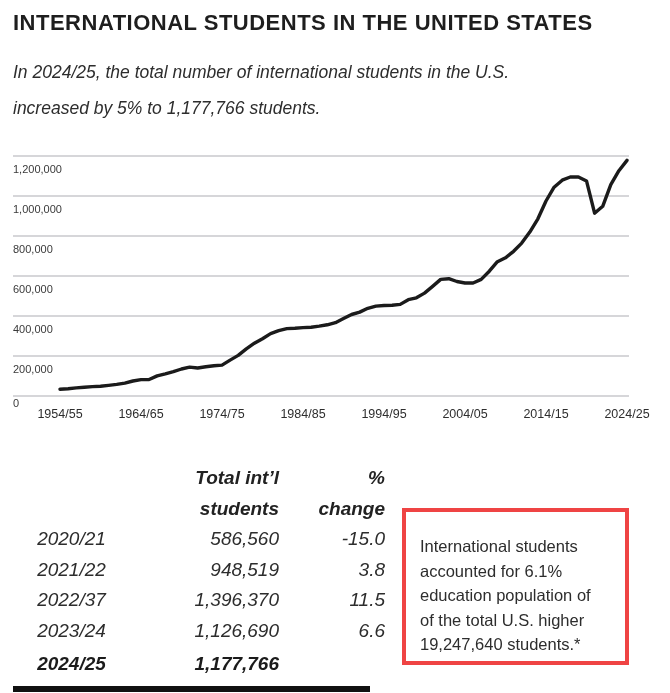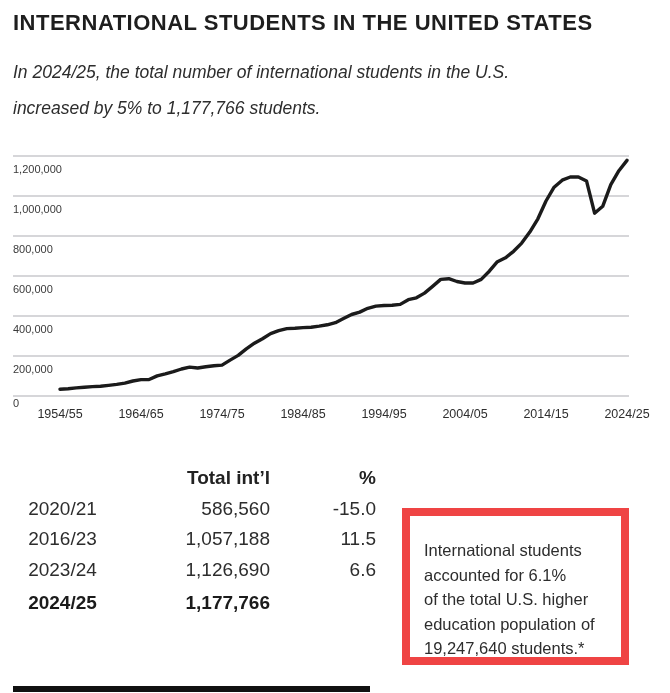--- a/index.html
+++ b/index.html
@@ -16,32 +16,32 @@
   }
   .sub{
     margin:18px 0 0 13px;font-size:17.5px;line-height:36px;color:#2d2d2d;font-style:italic;
   }
   .sub span{display:block;}
   svg.chart{display:block;margin-top:17px;width:670px;height:285px;}
   svg.chart text{font-family:"Liberation Sans",sans-serif;}
   .ytick{font-size:11px;fill:#3a3a3a;}
   .xtick{font-size:12.5px;fill:#2e2e2e;}
   .bottom{position:relative;margin-top:27px;height:238px;}
-  .tbl{position:absolute;left:20px;top:8px;width:356px;}
+  .tbl{position:absolute;left:29px;top:8px;width:356px;font-style:italic;}
   .trow{
     display:grid;grid-template-columns:85px 165px 106px;
     height:30.5px;line-height:30.5px;font-size:19px;
   }
   .trow .c1{text-align:center;}
   .trow .c2,.trow .c3{text-align:right;}
   .trow.hdr{font-weight:bold;color:#222;}
   .trow.bold{font-weight:bold;margin-top:3px;color:#1b1b1b;}
   .callout{
     position:absolute;left:402px;top:53px;width:227px;height:157px;
-    box-sizing:border-box;border:8px solid #ef4444;
+    box-sizing:border-box;border:4px solid #ef4444;
     padding:22px 14px 4px 14px;font-size:16.5px;line-height:24.5px;color:#2d2d2d;
   }
   .callout span{display:block;}
   .rule{
     position:absolute;left:13px;top:231px;width:357px;height:6px;background:#111111;
   }
 </style>
 </head>
 <body>
 
@@ -81,45 +81,55 @@
     </svg>
 
   <div class="bottom">
 
     <div class="tbl">
       <div class="trow hdr">
         <span class="c1"></span>
         <span class="c2">Total int’l</span>
         <span class="c3">%</span>
       </div>
+      <div class="trow hdr">
+        <span class="c1"></span>
+        <span class="c2">students</span>
+        <span class="c3">change</span>
+      </div>
       <div class="trow">
         <span class="c1">2020/21</span>
         <span class="c2">586,560</span>
         <span class="c3">-15.0</span>
       </div>
       <div class="trow">
-        <span class="c1">2016/23</span>
-        <span class="c2">1,057,188</span>
+        <span class="c1">2021/22</span>
+        <span class="c2">948,519</span>
+        <span class="c3">3.8</span>
+      </div>
+      <div class="trow">
+        <span class="c1">2022/37</span>
+        <span class="c2">1,396,370</span>
         <span class="c3">11.5</span>
       </div>
       <div class="trow">
         <span class="c1">2023/24</span>
         <span class="c2">1,126,690</span>
         <span class="c3">6.6</span>
       </div>
       <div class="trow bold">
         <span class="c1">2024/25</span>
         <span class="c2">1,177,766</span>
       </div>
     </div>
 
     <div class="callout">
       <span>International students</span>
       <span>accounted for 6.1%</span>
+      <span>education population of</span>
       <span>of the total U.S. higher</span>
-      <span>education population of</span>
       <span>19,247,640 students.*</span>
     </div>
 
     <div class="rule"></div>
 
   </div>
 </div>
 
 </body></html>

